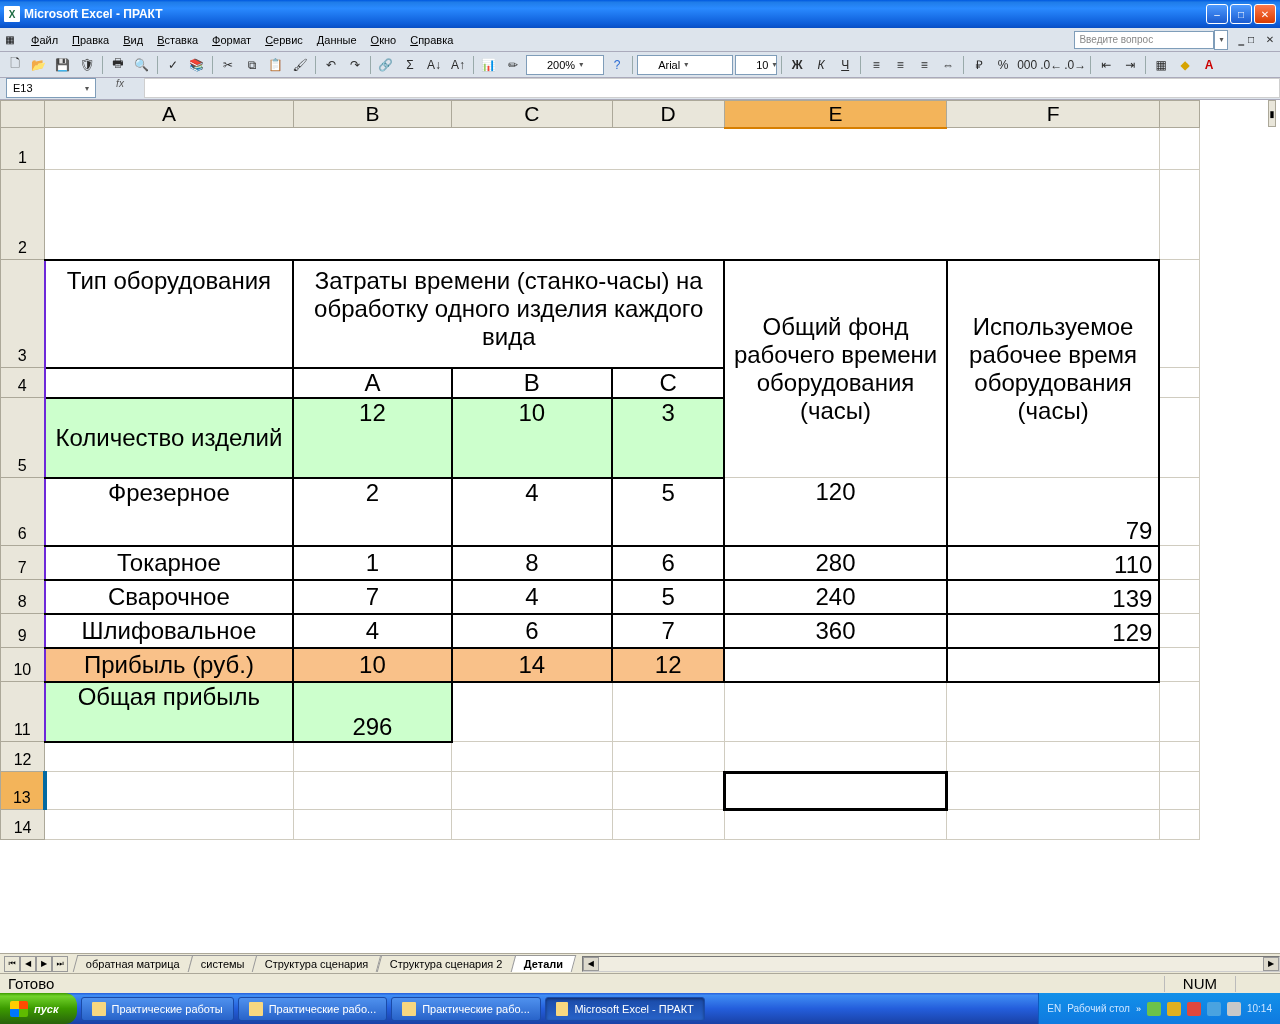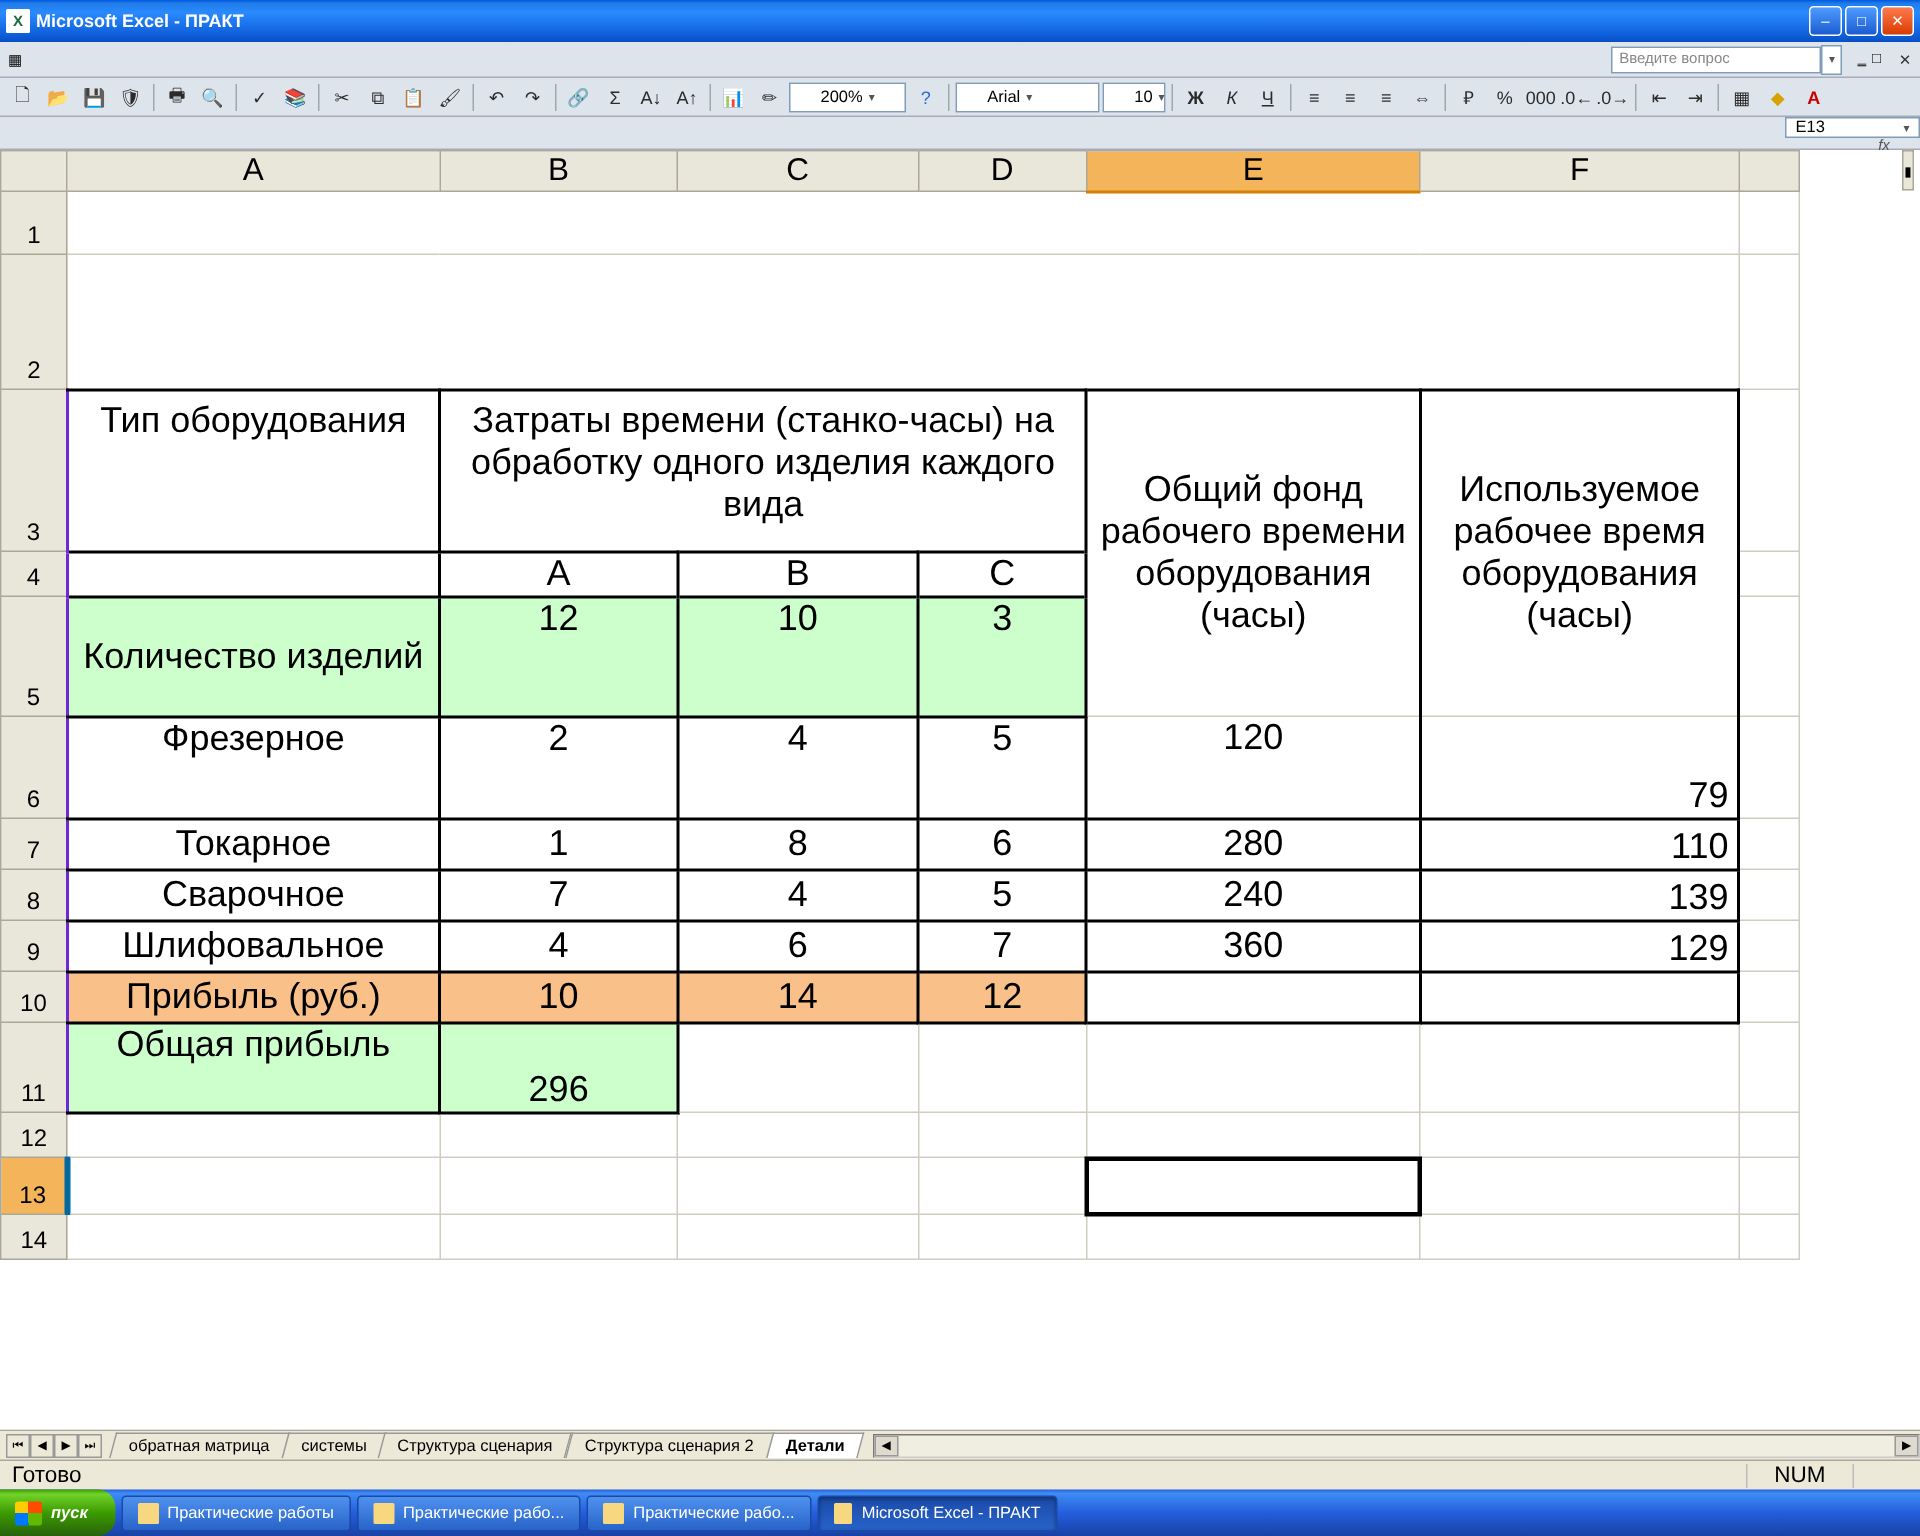--- a/index.html
+++ b/index.html
@@ -24,21 +24,21 @@
 .x-close { width: 16px; text-align: center; font-size: 10px; color: #333; margin-left: 4px; cursor: pointer; }
 
 
 .toolbar { height: 26px; display: flex; align-items: center; background: #dde4ec; border-bottom: 1px solid #aab; padding: 0 4px; gap: 2px; }
 .tb-btn { width: 22px; height: 22px; display: inline-flex; align-items: center; justify-content: center; font-size: 12px; cursor: pointer; border-radius: 2px; color: #2b2b2b; }
 .tb-sep { width: 1px; height: 18px; background: #9aa; margin: 0 2px; }
 .tb-combo { height: 20px; border: 1px solid #7f9db9; background: #fff; font-size: 11px; padding: 0 20px; display: inline-flex; align-items: center; gap: 4px; cursor: pointer; }
 .tb-combo .dd { font-size: 8px; color: #555; }
 
 
-.formula-row { height: 22px; display: flex; align-items: flex-end; border-bottom: 1px solid #aab; background: #dde4ec; flex-direction: column; }
+.formula-row { height: 22px; display: flex; align-items: flex-start; border-bottom: 1px solid #aab; background: #dde4ec; }
 .name-box { width: 90px; height: 20px; border: 1px solid #7f9db9; background: #fff; font-size: 11px; padding: 0 6px; display: flex; align-items: center; justify-content: space-between; margin-left: 6px; }
 .name-box .dd { font-size: 8px; color: #555; cursor: pointer; }
 .fx-label { width: 48px; text-align: center; font-size: 10px; font-style: italic; color: #555; cursor: pointer; }
 .formula-input { flex: 1; height: 20px; border: 1px solid #cfcfcf; background: #fff; font-size: 11px; padding: 0 6px; }
 
 
 .grid-area { flex: 1; position: relative; background: #fff; overflow: hidden; }
 table.sheet { border-collapse: collapse; table-layout: fixed; width: 1200px; font-family: "Times New Roman", serif; }
 .sheet th { background: #e9e6da; border: 1px solid #aca899; font-weight: normal; font-size: 21px; font-family: Arial; color: #000; }
 .sheet th.col-hdr { height: 27px; }
@@ -100,20 +100,31 @@
   <span class="titlebar-text">Microsoft Excel - ПРАКТ</span>
   <div class="win-btns">
     <div class="win-btn">–</div>
     <div class="win-btn">□</div>
     <div class="win-btn close">✕</div>
   </div>
 </div>
 
 <div class="menubar-row">
   <span class="small-icon">▦</span>
+  <div class="menu-items" id="menu-items">
+      <div class="menu-item"><u>Ф</u>айл</div>
+      <div class="menu-item"><u>П</u>равка</div>
+      <div class="menu-item"><u>В</u>ид</div>
+      <div class="menu-item"><u>В</u>ставка</div>
+      <div class="menu-item"><u>Ф</u>ормат</div>
+      <div class="menu-item"><u>С</u>ервис</div>
+      <div class="menu-item"><u>Д</u>анные</div>
+      <div class="menu-item"><u>О</u>кно</div>
+      <div class="menu-item"><u>С</u>правка</div>
+    </div>
   <div class="ask-box">
     <input class="ask-input" value="Введите вопрос" style="">
     <span class="tb-combo" style="width:14px;justify-content:center;padding:0;">
         <span class="dd">▾</span>
       </span>
     <span style="width:10px"></span>
     <span style="font-size:10px;cursor:pointer;">‗</span>
     <span style="font-size:10px;cursor:pointer;margin:0 4px;">□</span>
     <span class="x-close">✕</span>
   </div>
@@ -397,13 +408,24 @@
       </div>
       <div class="task-btn">
         <span class="task-ico"></span>
         <span>Практические рабо...</span>
       </div>
       <div class="task-btn active">
         <span class="task-ico"></span>
         <span>Microsoft Excel - ПРАКТ</span>
       </div>
     </div>
+  <div class="tray">
+    <span class="tray-txt">EN</span>
+    <span class="tray-txt">Рабочий стол</span>
+    <span class="expand">»</span>
+    <span class="tray-ico" style="background:#6cc24a;"></span>
+    <span class="tray-ico" style="background:#e0b020;"></span>
+    <span class="tray-ico" style="background:#e0473c;"></span>
+    <span class="tray-ico" style="background:#4aa3e0;"></span>
+    <span class="tray-ico" style="background:#c8c8c8;"></span>
+    <span class="tray-txt">10:14</span>
+  </div>
 </div>
 
 </body></html>

